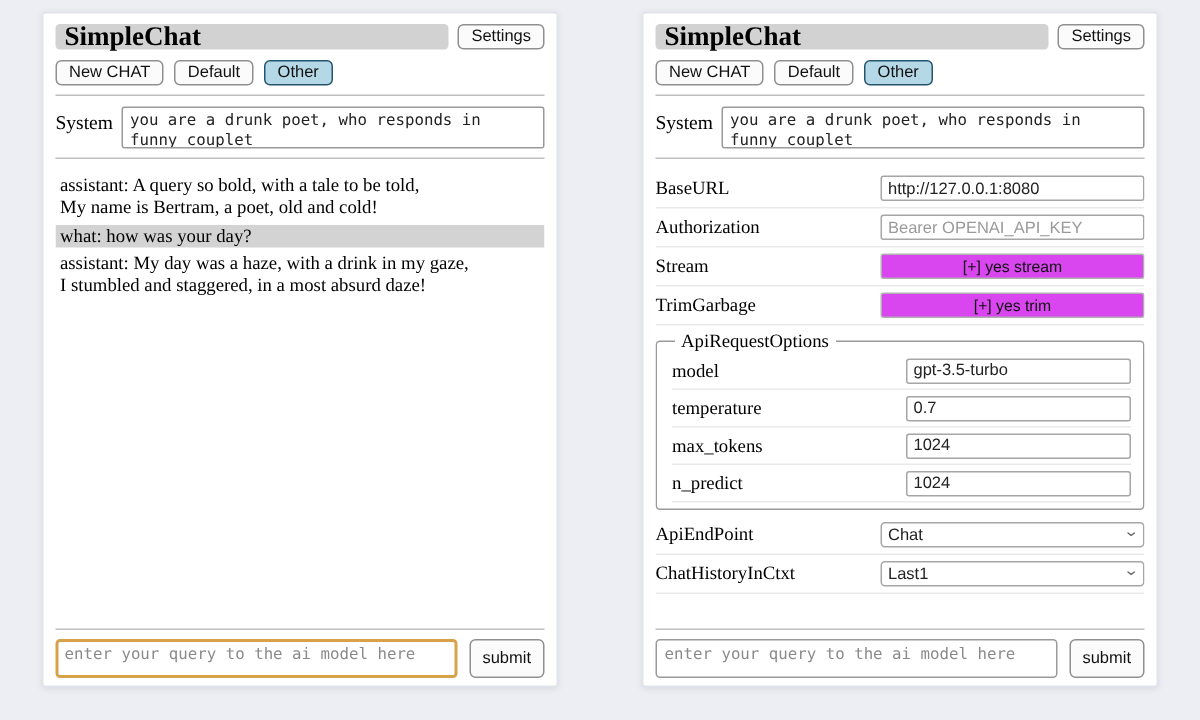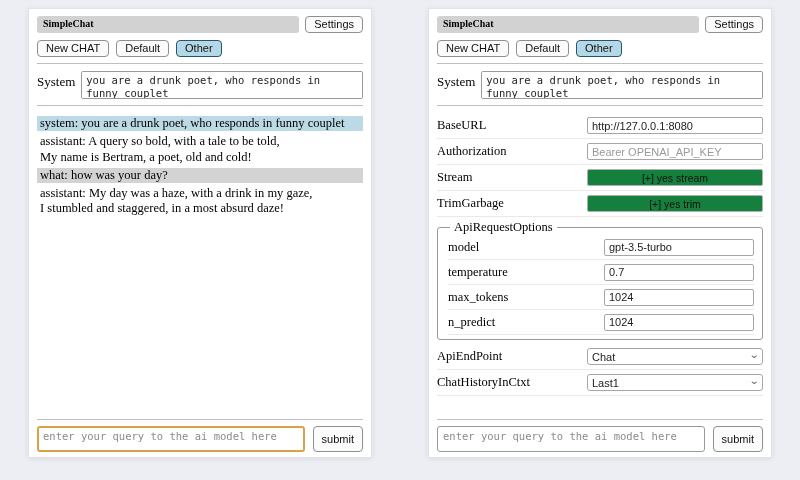--- a/index.html
+++ b/index.html
@@ -19,21 +19,21 @@
     box-sizing:border-box;
     padding:7px 8px 5px 8px;
     display:flex;flex-direction:column;
   }
   .panel.left{left:28px;}
   .panel.right{left:428px;}
 
   .header-row{display:flex;align-items:stretch;gap:6px;}
   .title-bar{
     flex:1;background:#d2d2d2;border-radius:3px;
-    font-weight:bold;font-size:10px;line-height:16px;
+    font-weight:bold;font-size:18px;line-height:16px;
     padding:0 6px;color:#000;
   }
   .btn{
     font-family:"Liberation Sans",sans-serif;font-size:11px;
     background:#fbfbfb;border:1px solid #8f8f8f;border-radius:4px;
     padding:1px 8px;color:#111;line-height:13px;white-space:nowrap;
   }
   .session-row{display:flex;gap:7px;margin-top:7px;}
   .btn.active{
     background:#b5d8e7;border:1.5px solid #24556e;
@@ -80,21 +80,21 @@
   }
   .slabel{font-size:12.5px;white-space:nowrap;color:#000;}
   .sctl{width:176px;box-sizing:border-box;flex:none;}
   .sinput{
     height:17px;border:1px solid #a6a6a6;border-radius:2px;
     font-family:"Liberation Sans",sans-serif;font-size:11px;
     padding:0 4px;color:#222;background:#fff;
   }
   .sinput::placeholder{color:#9a9a9a;}
   .sbtn{
-    height:17px;background:#15803d;border:1px solid #b0b0b0;border-radius:2px;
+    height:17px;background:#d946ef;border:1px solid #b0b0b0;border-radius:2px;
     font-family:"Liberation Sans",sans-serif;font-size:10.5px;color:#111;
     text-align:center;padding:0;
   }
   .sselect{
     height:17px;border:1px solid #a6a6a6;border-radius:3px;background:#fff;
     font-family:"Liberation Sans",sans-serif;font-size:11px;color:#222;
     display:flex;align-items:center;justify-content:space-between;
     padding:0 4px;
   }
   .chev{color:#666;font-size:10px;line-height:10px;transform:scaleX(1.3);margin-top:-3px;}
@@ -119,21 +119,20 @@
     <button class="btn">Default</button>
     <button class="btn active">Other</button>
   </div>
   <hr>
   <div class="system-row">
     <label>System</label>
     <textarea style="">you are a drunk poet, who responds in funny couplet</textarea>
   </div>
   <hr>
   <div class="content">
-    <p class="msg role-system">system: you are a drunk poet, who responds in funny couplet</p>
     <p class="msg role-assistant">assistant: A query so bold, with a tale to be told,
 My name is Bertram, a poet, old and cold!</p>
     <p class="msg role-user">what: how was your day?</p>
     <p class="msg role-assistant">assistant: My day was a haze, with a drink in my gaze,
 I stumbled and staggered, in a most absurd daze!</p>
   </div>
   <div class="input-row">
     <textarea class="query focused" placeholder="enter your query to the ai model here" style=""></textarea>
     <button class="btn submit">submit</button>
   </div>

